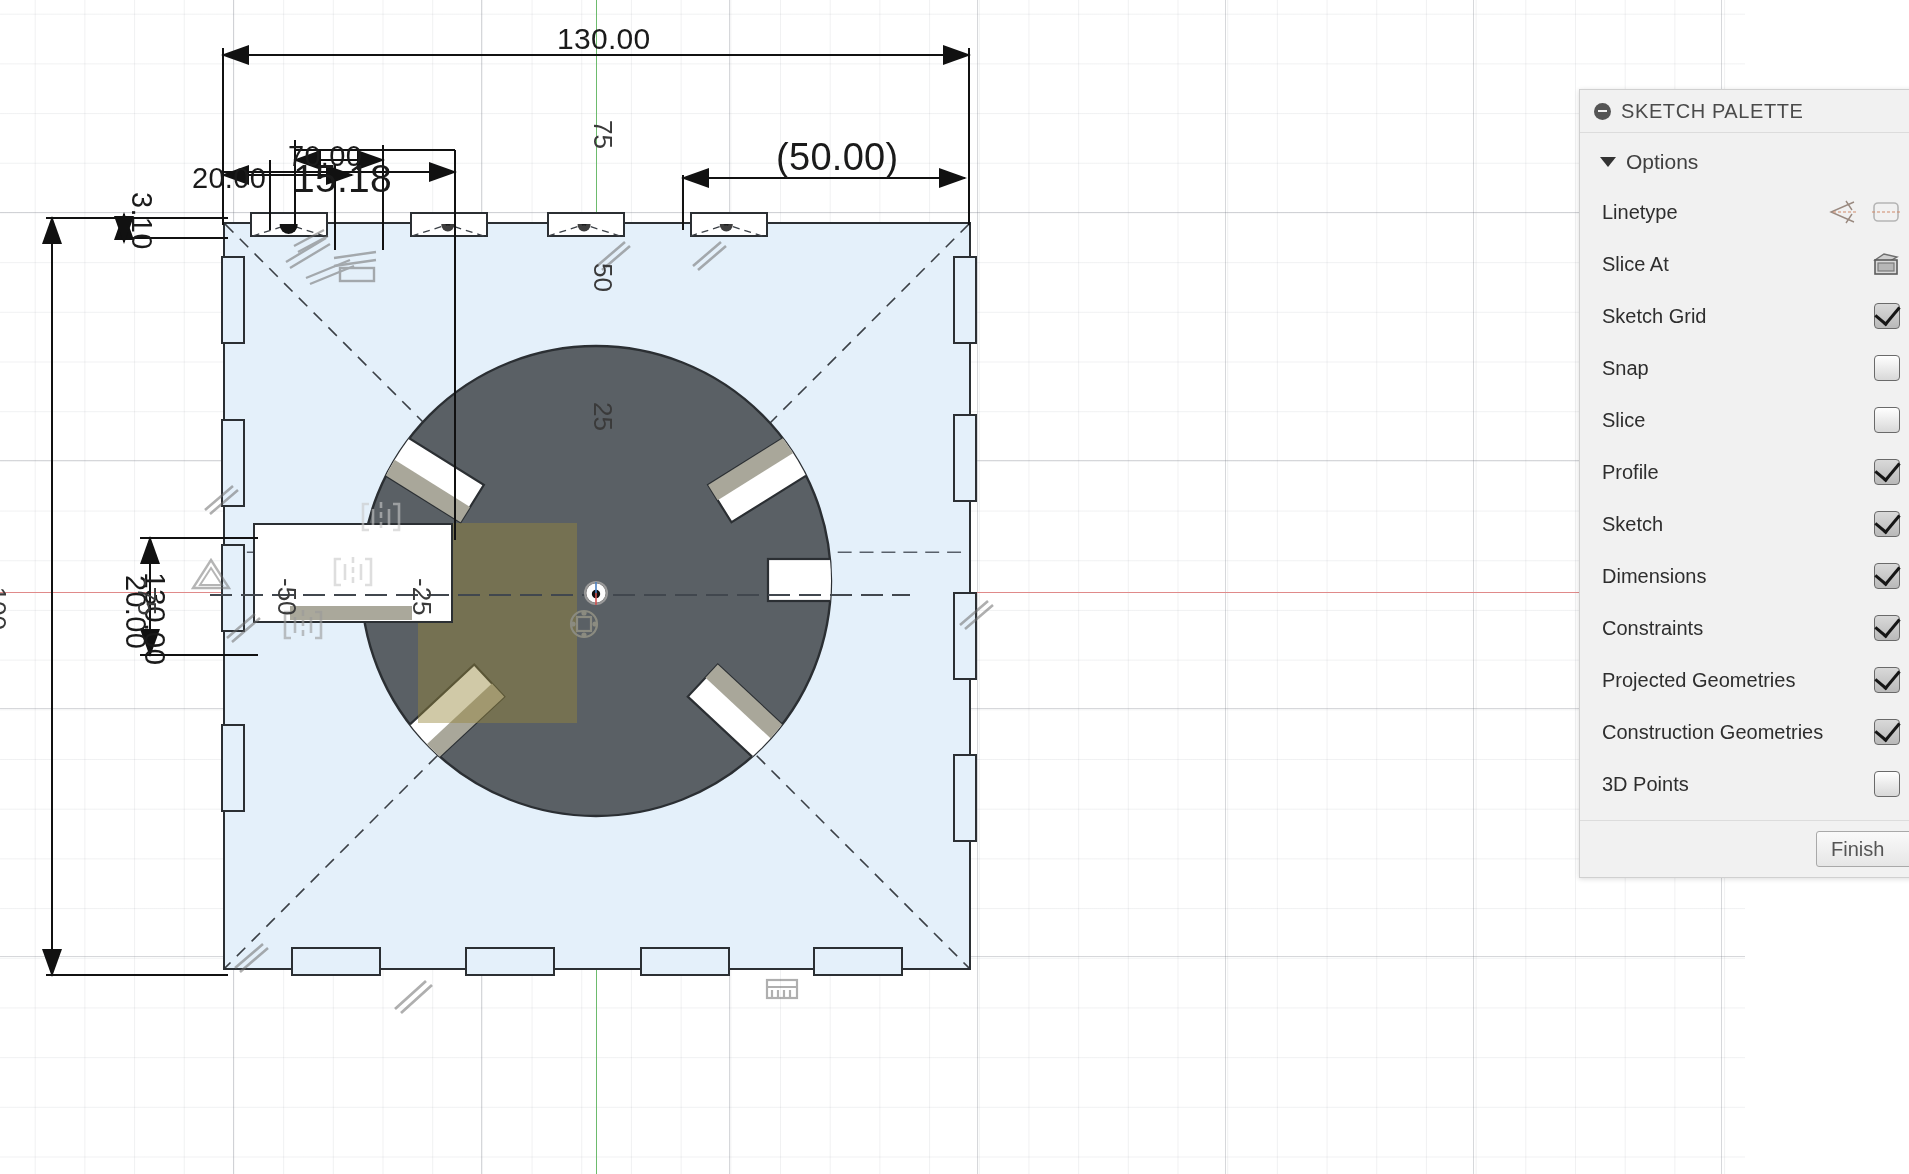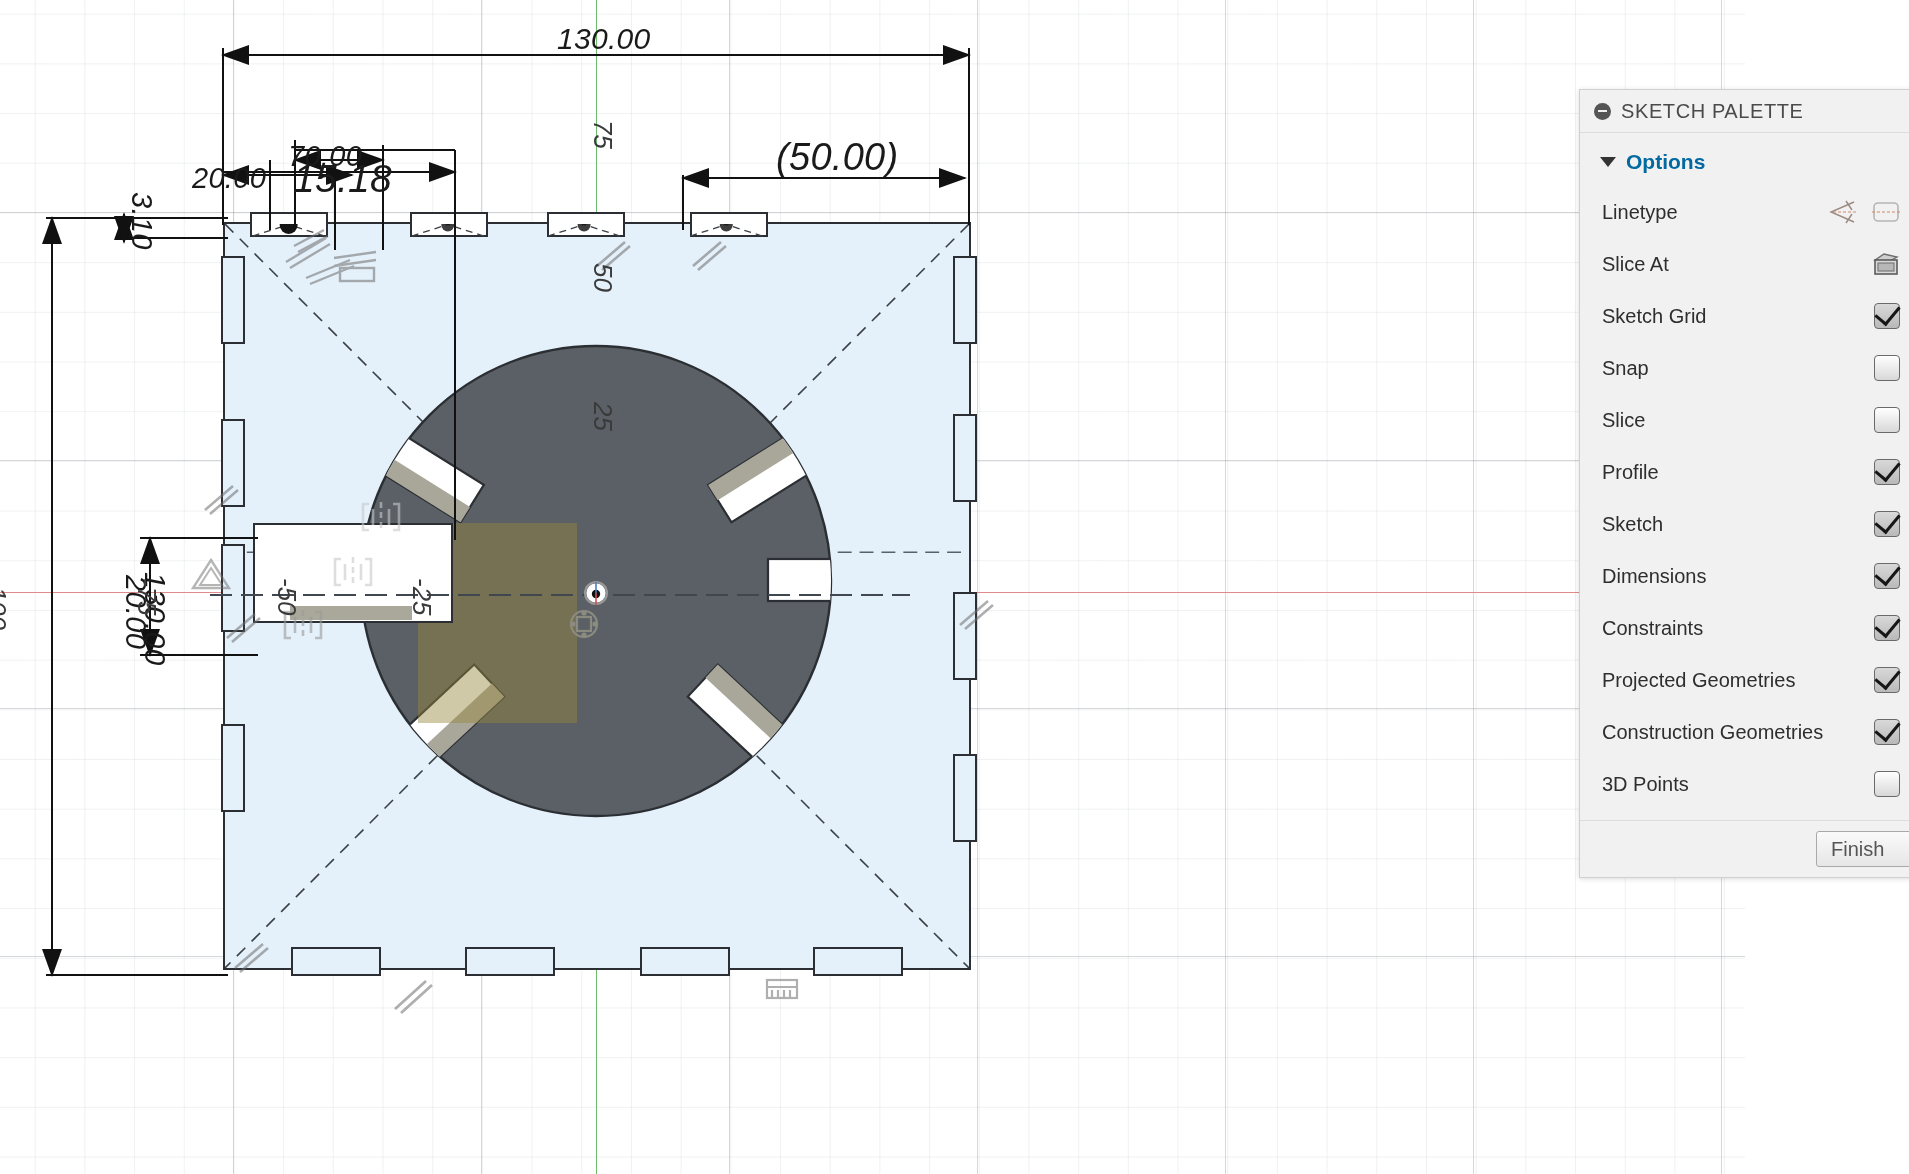--- a/index.html
+++ b/index.html
@@ -19,21 +19,20 @@
       linear-gradient(to right, rgba(120,125,135,.30) 1px, transparent 1px),
       linear-gradient(to bottom, rgba(120,125,135,.30) 1px, transparent 1px),
       linear-gradient(to right, rgba(120,125,135,.105) 1px, transparent 1px),
       linear-gradient(to bottom, rgba(120,125,135,.105) 1px, transparent 1px);
     background-size:
       248px 248px,
       248px 248px,
       49.7px 49.7px,
       49.7px 49.7px;
     background-position:-15px -36px,-15px -36px,-15px -36px,-15px -36px;
-    font-style:italic;
   }
 
   
   .axis-x{position:absolute;left:0;top:592px;width:1909px;height:1px;background:#e08a8a;}
   .axis-y{position:absolute;left:596px;top:0;width:1px;height:1174px;background:#6dbb6d;}
 
   
   #plane{
     position:absolute;left:223px;top:222px;width:748px;height:748px;
     background:#e4f0fa;border:2px solid #2b2f33;box-sizing:border-box;
@@ -87,21 +86,21 @@
     display:flex;align-items:center;justify-content:center;flex:0 0 auto;
   }
   .collapse-dot i{display:block;width:9px;height:2px;background:#f1f1f1;}
 
   #pal-body{padding:8px 0 10px 0;background:#f1f1f1;}
   #opt-head{display:flex;align-items:center;gap:10px;padding:9px 0 12px 20px;}
   #opt-head .caret{
     width:0;height:0;border-left:8px solid transparent;border-right:8px solid transparent;
     border-top:10px solid #333;
   }
-  #opt-head .lbl{font-size:21px;font-weight:bold;color:#0369a1;}
+  #opt-head .lbl{font-size:21px;font-weight:normal;color:#404040;}
 
   .opt-row{
     height:52px;display:flex;align-items:center;padding:0 20px 0 22px;
   }
   .opt-row .name{font-size:20px;color:#2e2e2e;flex:1 1 auto;}
   .cbx{
     width:24px;height:24px;border:1.5px solid #6a6a6a;border-radius:4px;
     background:linear-gradient(#ffffff,#d8d8d8);
     display:flex;align-items:center;justify-content:center;flex:0 0 auto;
   }

